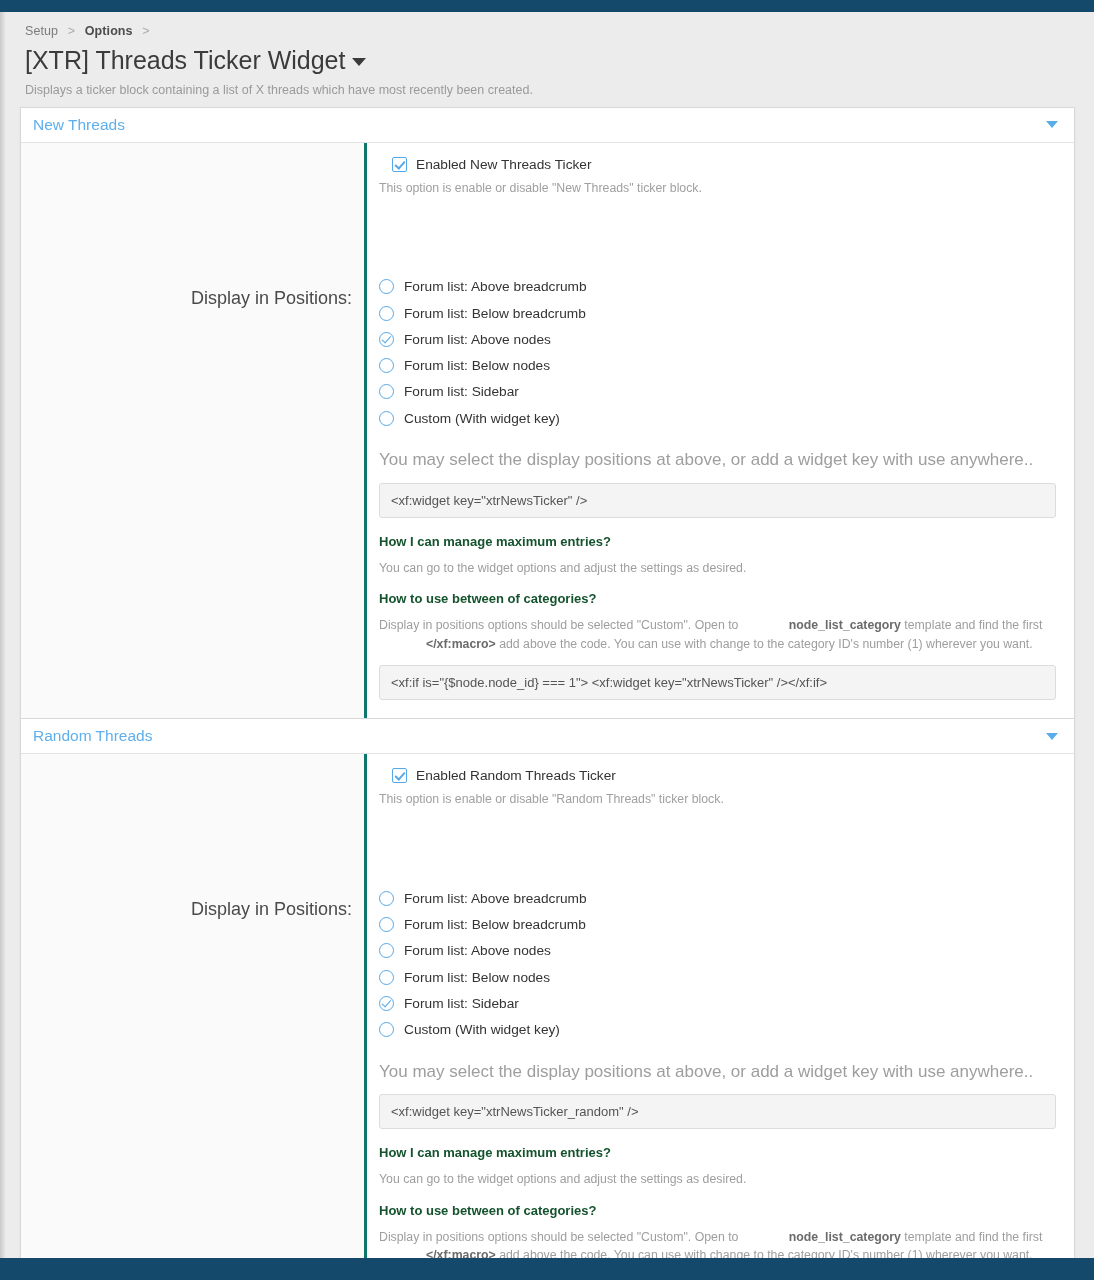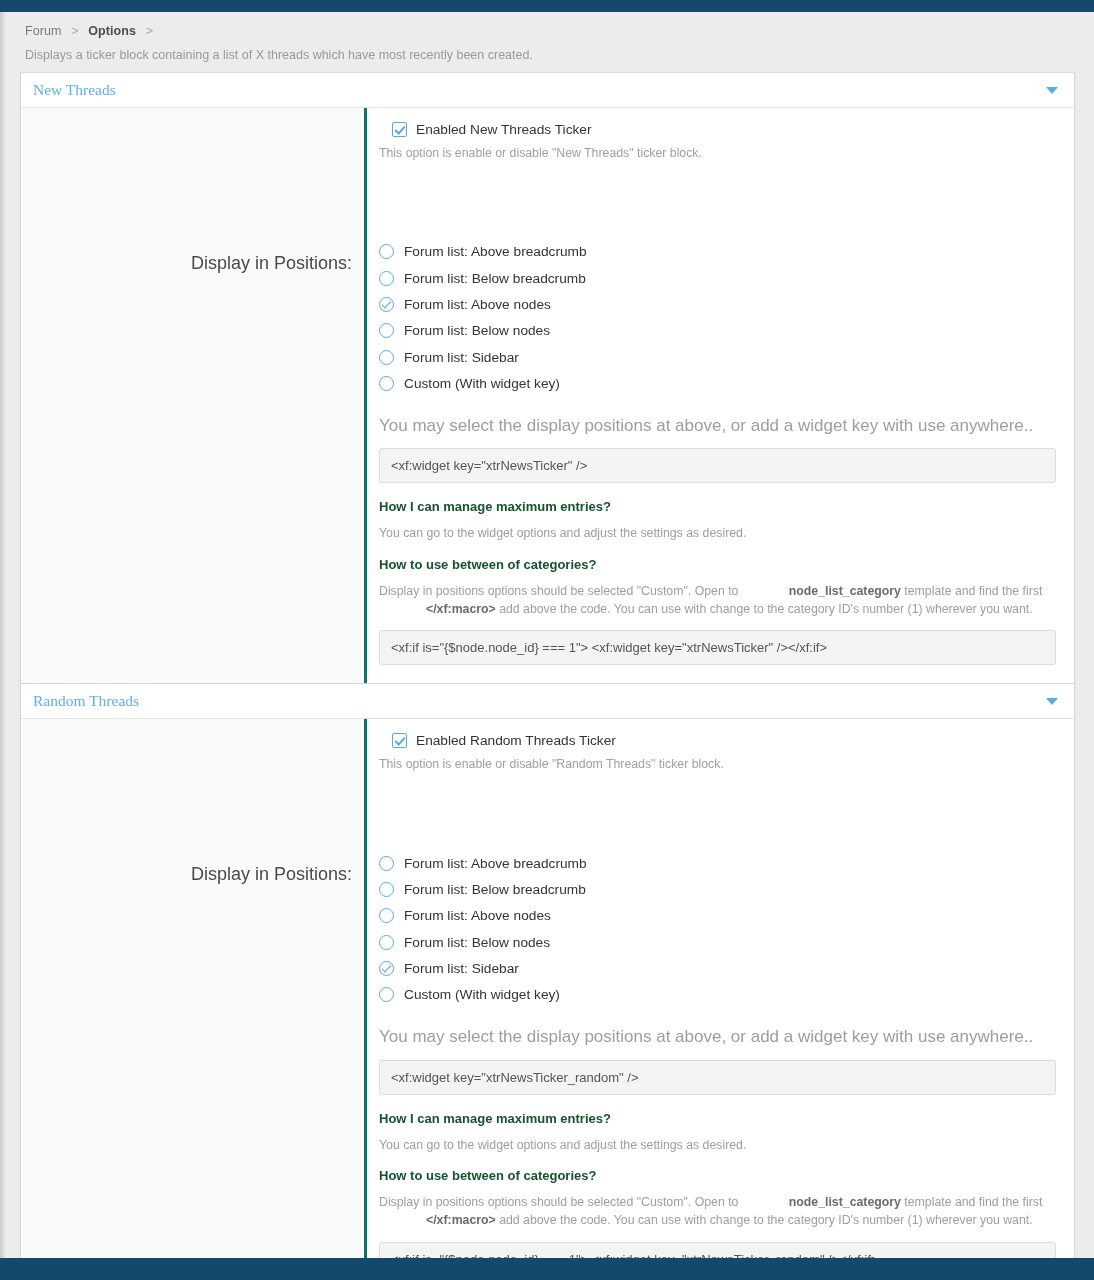--- a/index.html
+++ b/index.html
@@ -79,21 +79,20 @@
   }
   .section-header {
     background: #ffffff;
     border-top: 1px solid #d8d8d8;
     border-bottom: 1px solid #e3e3e3;
     height: 36px;
     display: flex;
     align-items: center;
     justify-content: space-between;
     padding: 0 16px 0 12px;
-    font-family: Liberation Serif, serif;
   }
   .section-title {
     font-size: 15.5px;
     color: #5fafec;
     font-weight: normal;
   }
   .section-caret {
     width: 0; height: 0;
     border-left: 6px solid transparent;
     border-right: 6px solid transparent;
@@ -217,26 +216,29 @@
 </head>
 <body>
 
 <div class="page">
   <div class="topbar"></div>
   <div class="leftedge"></div>
 
   <div class="content">
 
     <div class="breadcrumb">
-      <span class="crumb">Forum</span>
+      <span class="crumb">Setup</span>
       <span class="sep">&gt;</span>
       <span class="crumb strong">Options</span>
       <span class="sep">&gt;</span>
     </div>
 
+    <div class="page-title">
+      <span>[XTR] Threads Ticker Widget</span><span class="title-caret"></span>
+    </div>
 
     <div class="page-desc">Displays a ticker block containing a list of X threads which have most recently been created.</div>
 
     <div class="panel">
 
       <div class="section-header">
         <span class="section-title">New Threads</span>
         <span class="section-caret"></span>
       </div>
 

